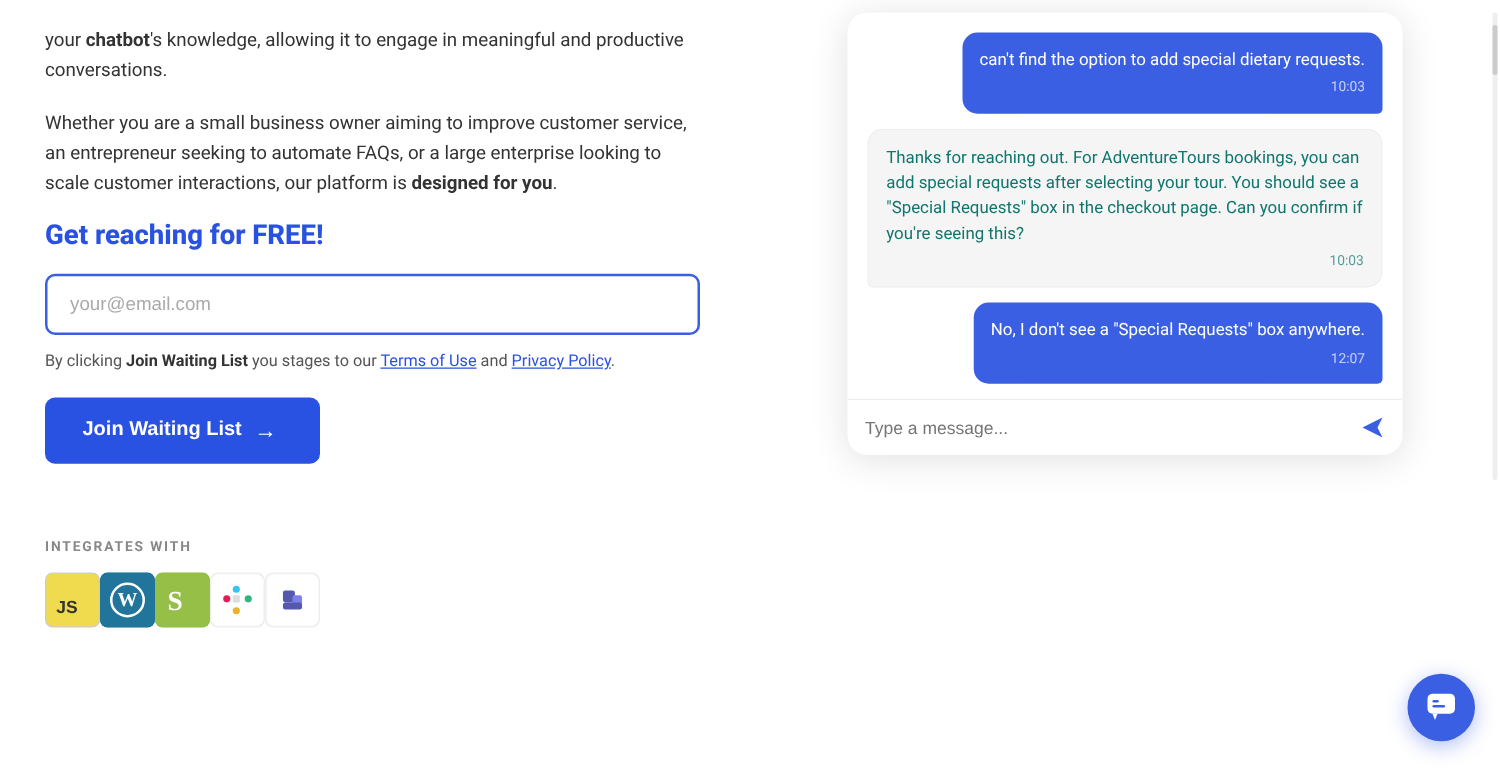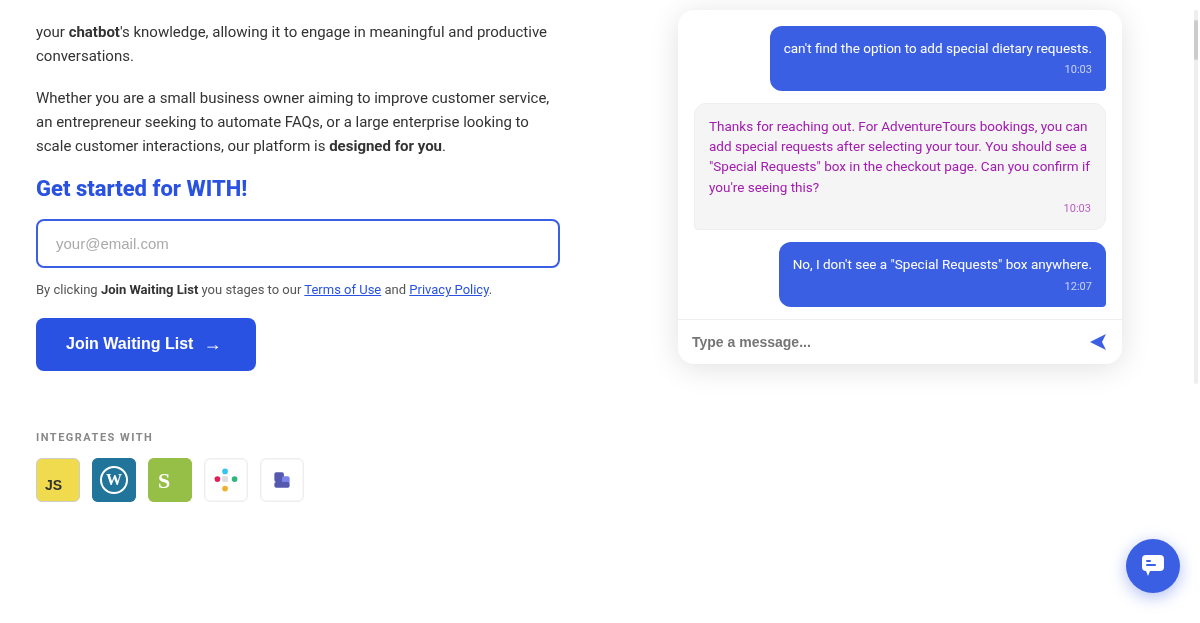--- a/index.html
+++ b/index.html
@@ -101,21 +101,20 @@
       font-size: 11px;
       font-weight: 700;
       color: #888;
       letter-spacing: 1.5px;
       margin-bottom: 14px;
     }
 
     .integrates-icons {
       display: flex;
       align-items: center;
-      gap: 12px;
     }
 
     .integration-icon {
       width: 44px;
       height: 44px;
       display: flex;
       align-items: center;
       justify-content: center;
       border-radius: 6px;
       overflow: hidden;
@@ -203,42 +202,41 @@
 
     .msg-sent {
       background: #3b5fe3;
       color: #fff;
       align-self: flex-end;
       border-bottom-right-radius: 4px;
     }
 
     .msg-received {
       background: #f5f5f5;
-      color: #a21caf;
+      color: #0f766e;
       align-self: flex-start;
       border-bottom-left-radius: 4px;
       border: 1px solid #eee;
     }
 
     .chat-input-area {
       display: flex;
       align-items: center;
       padding: 12px 14px;
       border-top: 1px solid #eee;
       margin-top: 12px;
     }
 
     .chat-input {
       flex: 1;
       border: none;
       outline: none;
       font-size: 14px;
       color: #aaa;
       background: transparent;
-      font-weight: bold;
     }
 
     .chat-send-btn {
       background: none;
       border: none;
       cursor: pointer;
       color: #3b5fe3;
       font-size: 18px;
       display: flex;
       align-items: center;
@@ -285,21 +283,21 @@
 <div class="left-panel">
 
   <p class="body-text">
     your <b>chatbot</b><span>'s knowledge, allowing it to engage in meaningful and productive conversations.</span>
   </p>
 
   <p class="body-text">
     <span>Whether you are a small business owner aiming to improve customer service, an entrepreneur seeking to automate FAQs, or a large enterprise looking to scale customer interactions, our platform is </span><b>designed for you</b><span>.</span>
   </p>
 
-  <div class="cta-heading">Get started for WITH!</div>
+  <div class="cta-heading">Get reaching for FREE!</div>
 
   <input class="email-input" type="email" placeholder="your@email.com" style="">
 
   <p class="terms-text">
     <span>By clicking </span><b>Join Waiting List</b><span> you stages to our </span><a href="#">Terms of Use</a><span> and </span><a href="#">Privacy Policy</a><span>.</span>
   </p>
 
   <button class="join-button">
     <span>Join Waiting List</span>
     <span class="arrow">→</span>

